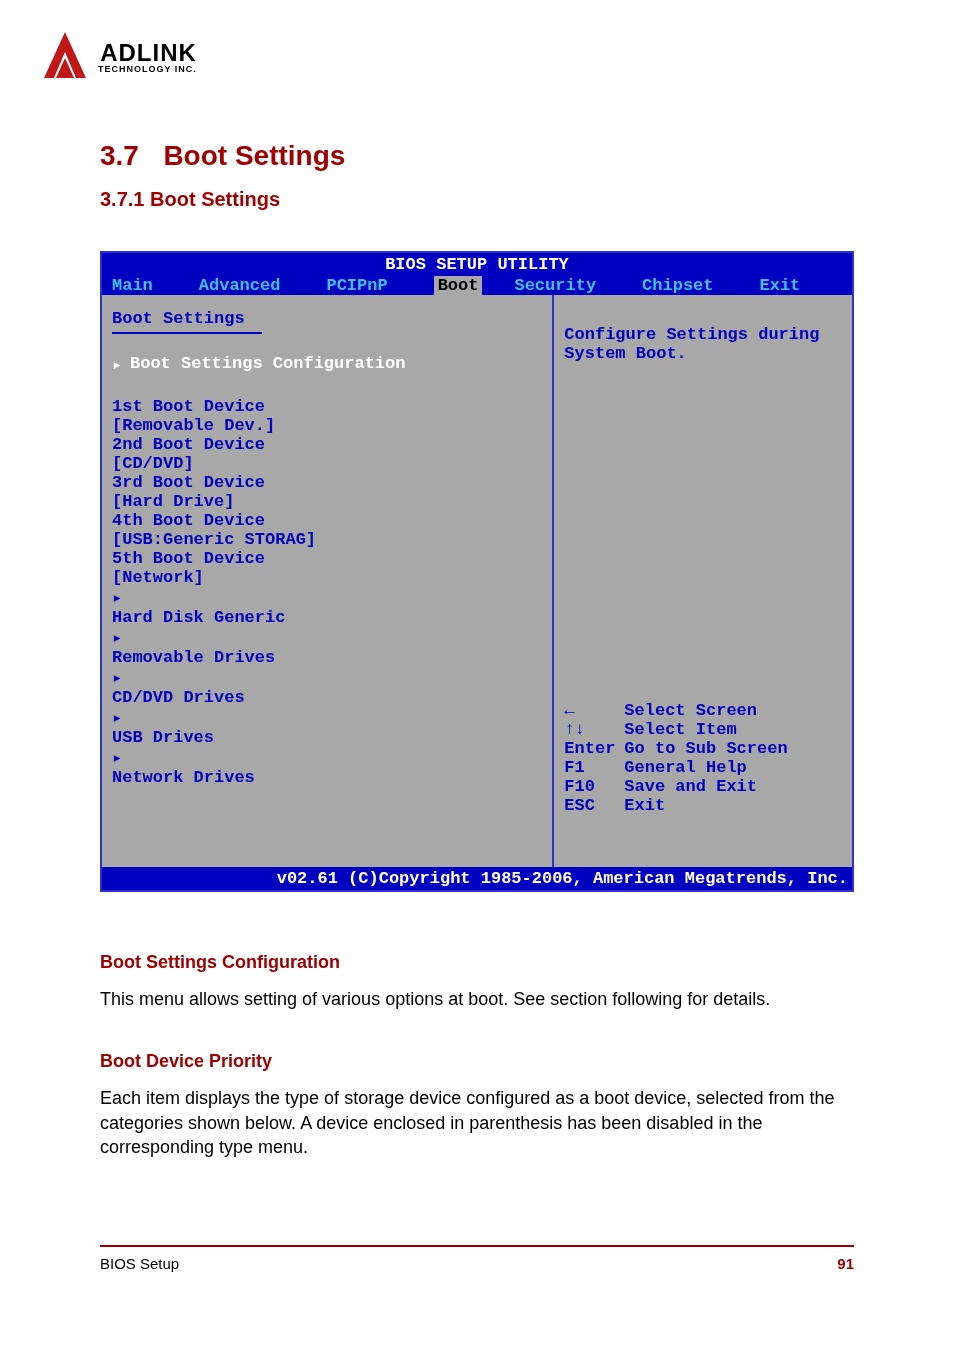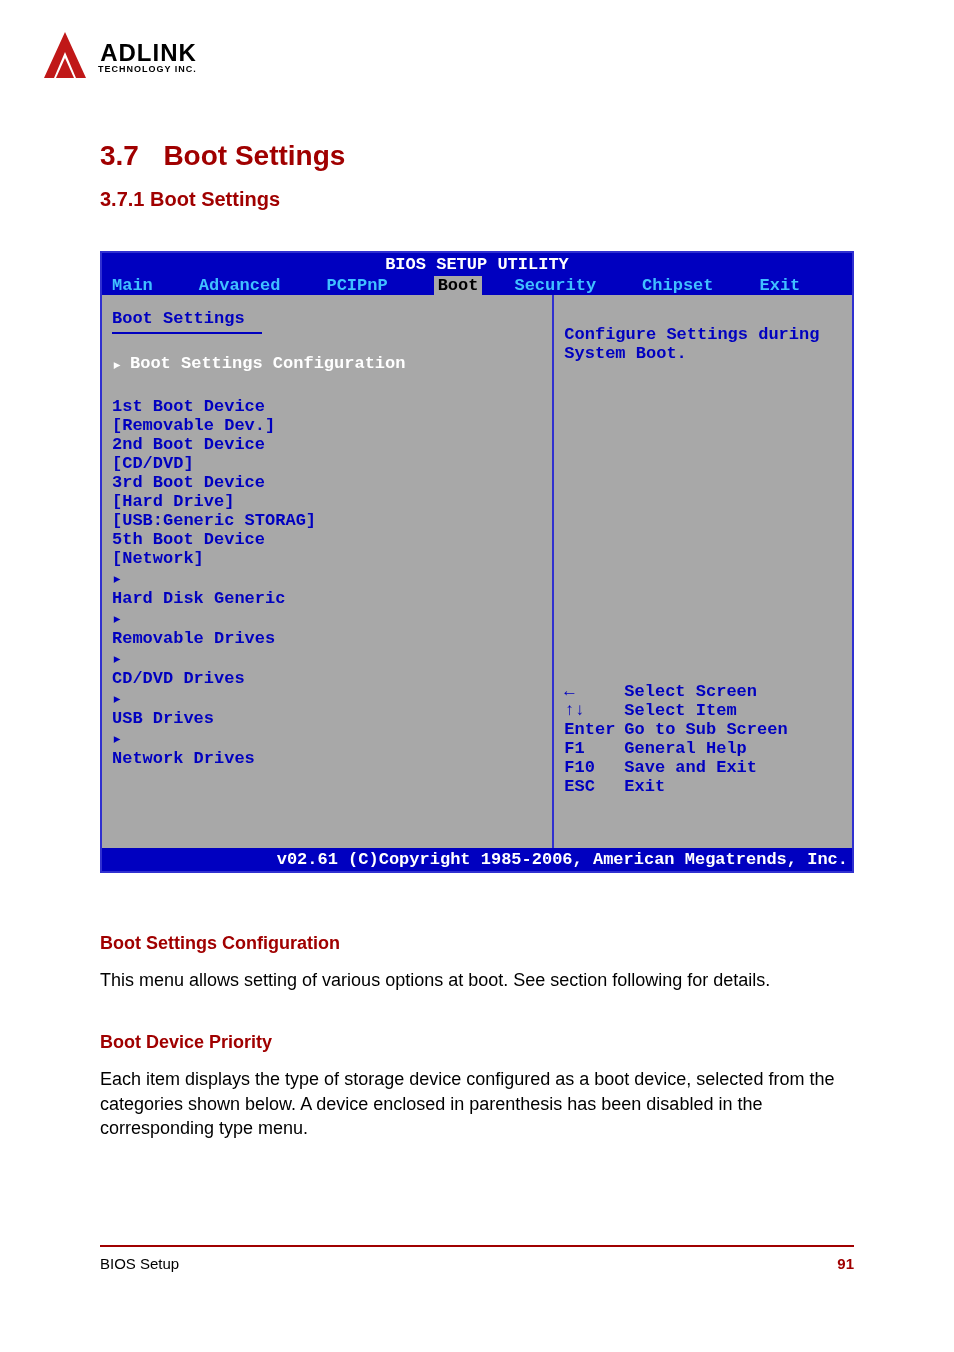--- a/index.html
+++ b/index.html
@@ -228,20 +228,21 @@
         </div>
         <div class="bios-row">
           <span class="lbl">2nd Boot Device</span>
           <span>[CD/DVD]</span>
         </div>
         <div class="bios-row">
           <span class="lbl">3rd Boot Device</span>
           <span>[Hard Drive]</span>
         </div>
         <div class="bios-row">
+          <span class="lbl">4th Boot Device</span>
           <span>[USB:Generic STORAG]</span>
         </div>
         <div class="bios-row">
           <span class="lbl">5th Boot Device</span>
           <span>[Network]</span>
         </div>
         <div class="bios-row">
           <span class="tri" style="color:#0000c0">▸</span>
           <span>Hard Disk Generic</span>
         </div>

